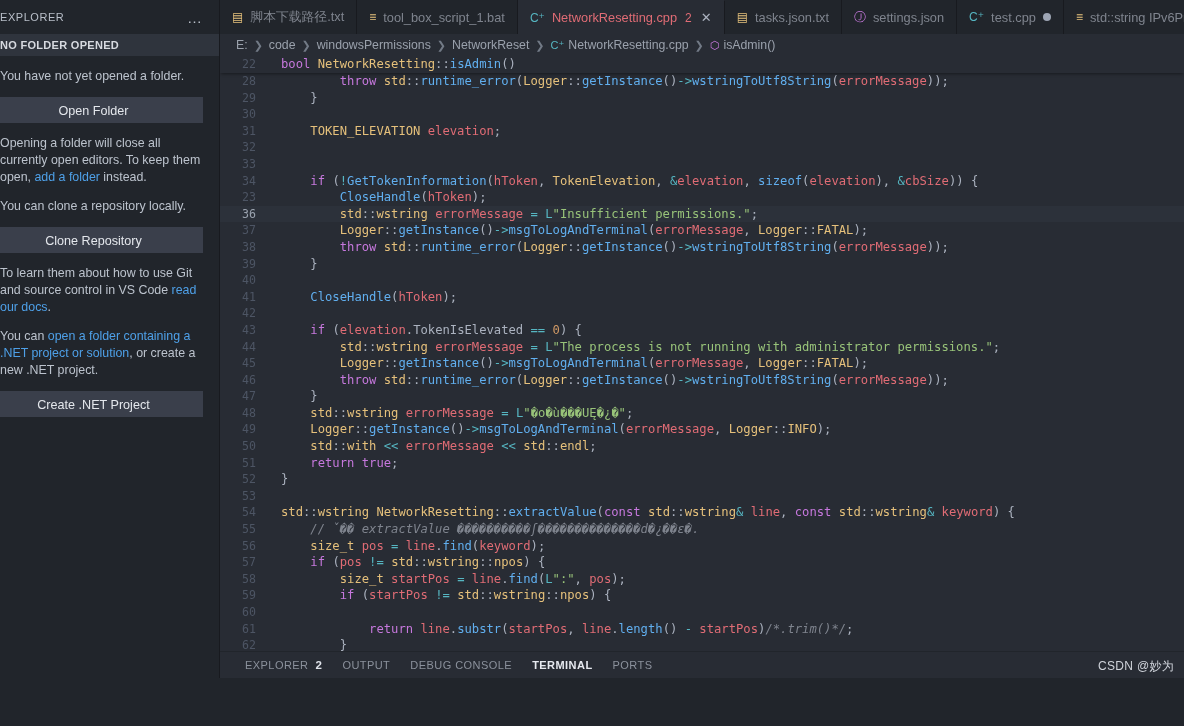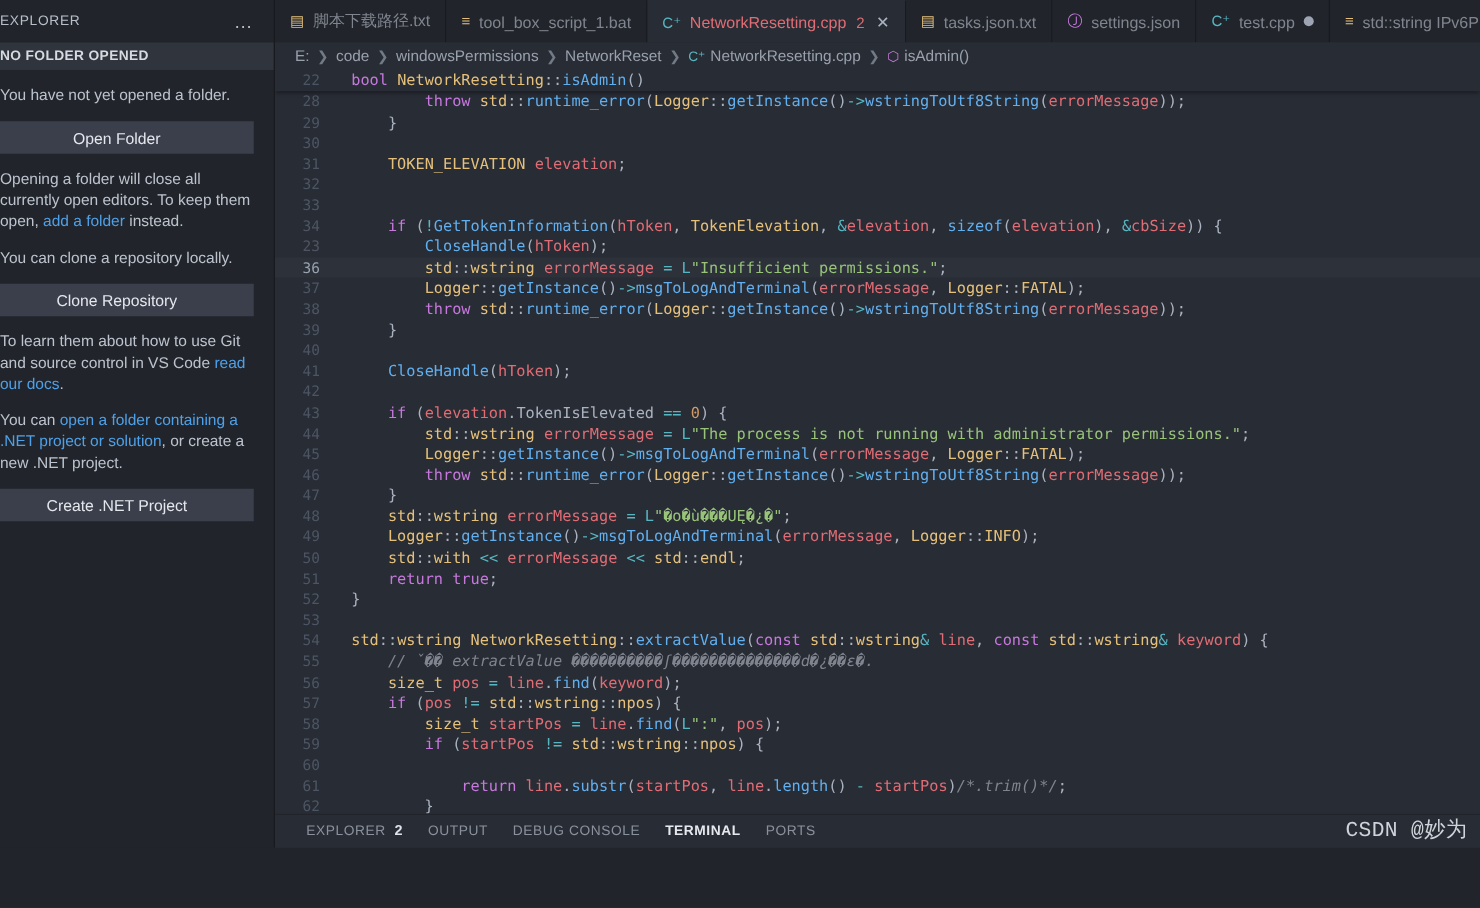--- a/index.html
+++ b/index.html
@@ -117,22 +117,22 @@
     flex:0 0 26px;height:26px;background:#282c34;border-top:1px solid #21252b;
     display:flex;align-items:center;padding-left:15px;gap:0;position:relative;
   }
   .ptab{
     font-size:11px;letter-spacing:.45px;color:#8b919c;padding:0 10px;cursor:pointer;
     display:flex;align-items:center;gap:7px;height:26px;line-height:26px;
   }
   .ptab.active{color:#e6e9ef;font-weight:bold;}
   .ptab .pcount{color:#dfe3ea;font-weight:bold;font-size:11.5px;}
   .watermark{
-    position:absolute;right:10px;bottom:3px;font-size:17px;color:#cfd3da;
-    font-family:Liberation Mono, monospace;letter-spacing:.3px;
+    position:absolute;right:10px;bottom:3px;font-size:12px;color:#cfd3da;
+    font-family:Liberation Sans, sans-serif;letter-spacing:.3px;
   }
 </style>
 </head>
 <body>
 
 <div class="app">
   <div class="body-row">
 
     <div class="sidebar">
       <div class="sb-head">

